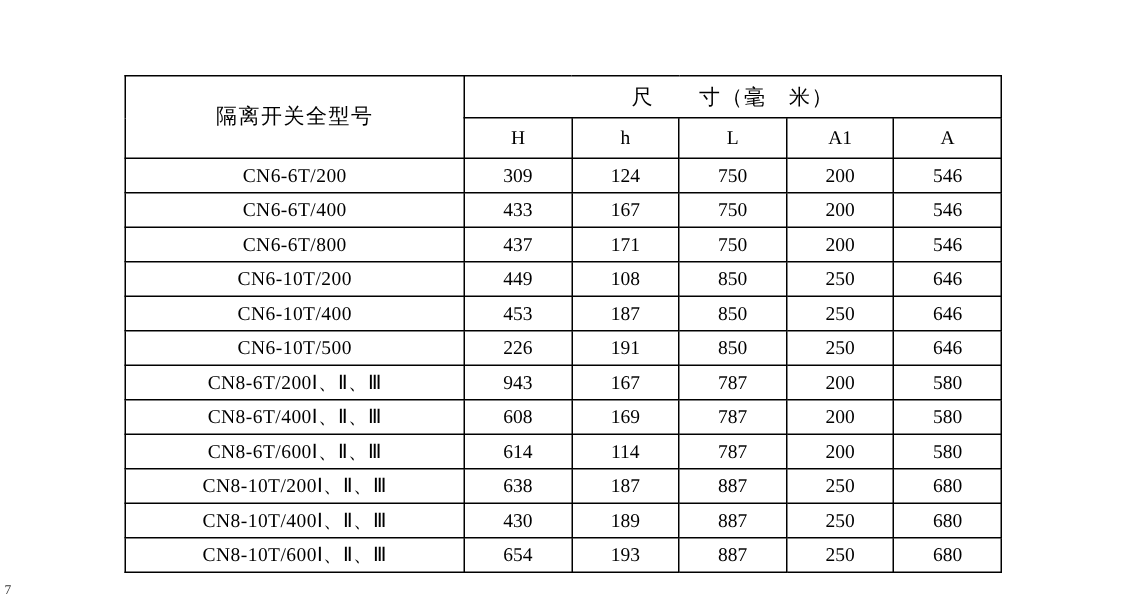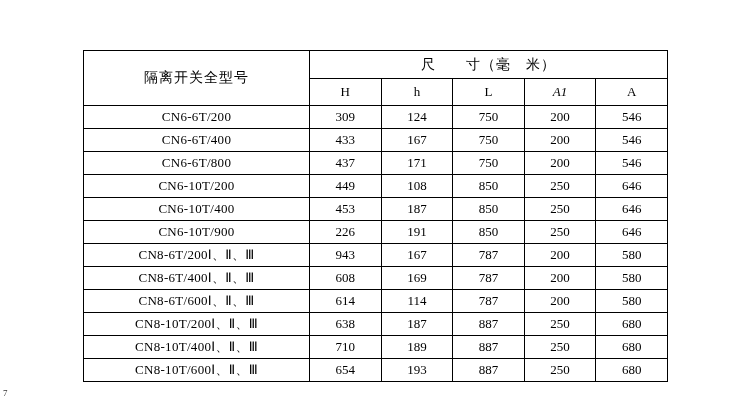--- a/index.html
+++ b/index.html
@@ -52,21 +52,21 @@
     font-size: 14px;
     letter-spacing: 1px;
   }
   .subhead {
     height: 26px;
     font-size: 13px;
   }
   .col-h { width: 72px; }
   .col-hh { width: 72px; }
   .col-l { width: 72px; }
-  .col-a1 { width: 72px; font-style: italic; }
+  .col-a1 { width: 72px; }
   .col-a { width: 72px; }
   .data-row td {
     height: 22px;
     font-size: 13px;
   }
   .model-cell {
     font-size: 13px;
     letter-spacing: 0.3px;
   }
   .corner-mark {
@@ -133,21 +133,21 @@
         </tr>
         <tr class="data-row">
           <td class="model-cell">CN6-10T/400</td>
           <td>453</td>
           <td>187</td>
           <td>850</td>
           <td>250</td>
           <td>646</td>
         </tr>
         <tr class="data-row">
-          <td class="model-cell">CN6-10T/900</td>
+          <td class="model-cell">CN6-10T/500</td>
           <td>226</td>
           <td>191</td>
           <td>850</td>
           <td>250</td>
           <td>646</td>
         </tr>
         <tr class="data-row">
           <td class="model-cell">CN8-6T/200Ⅰ、Ⅱ、Ⅲ</td>
           <td>943</td>
           <td>167</td>
@@ -174,21 +174,21 @@
         <tr class="data-row">
           <td class="model-cell">CN8-10T/200Ⅰ、Ⅱ、Ⅲ</td>
           <td>638</td>
           <td>187</td>
           <td>887</td>
           <td>250</td>
           <td>680</td>
         </tr>
         <tr class="data-row">
           <td class="model-cell">CN8-10T/400Ⅰ、Ⅱ、Ⅲ</td>
-          <td>710</td>
+          <td>430</td>
           <td>189</td>
           <td>887</td>
           <td>250</td>
           <td>680</td>
         </tr>
         <tr class="data-row">
           <td class="model-cell">CN8-10T/600Ⅰ、Ⅱ、Ⅲ</td>
           <td>654</td>
           <td>193</td>
           <td>887</td>

